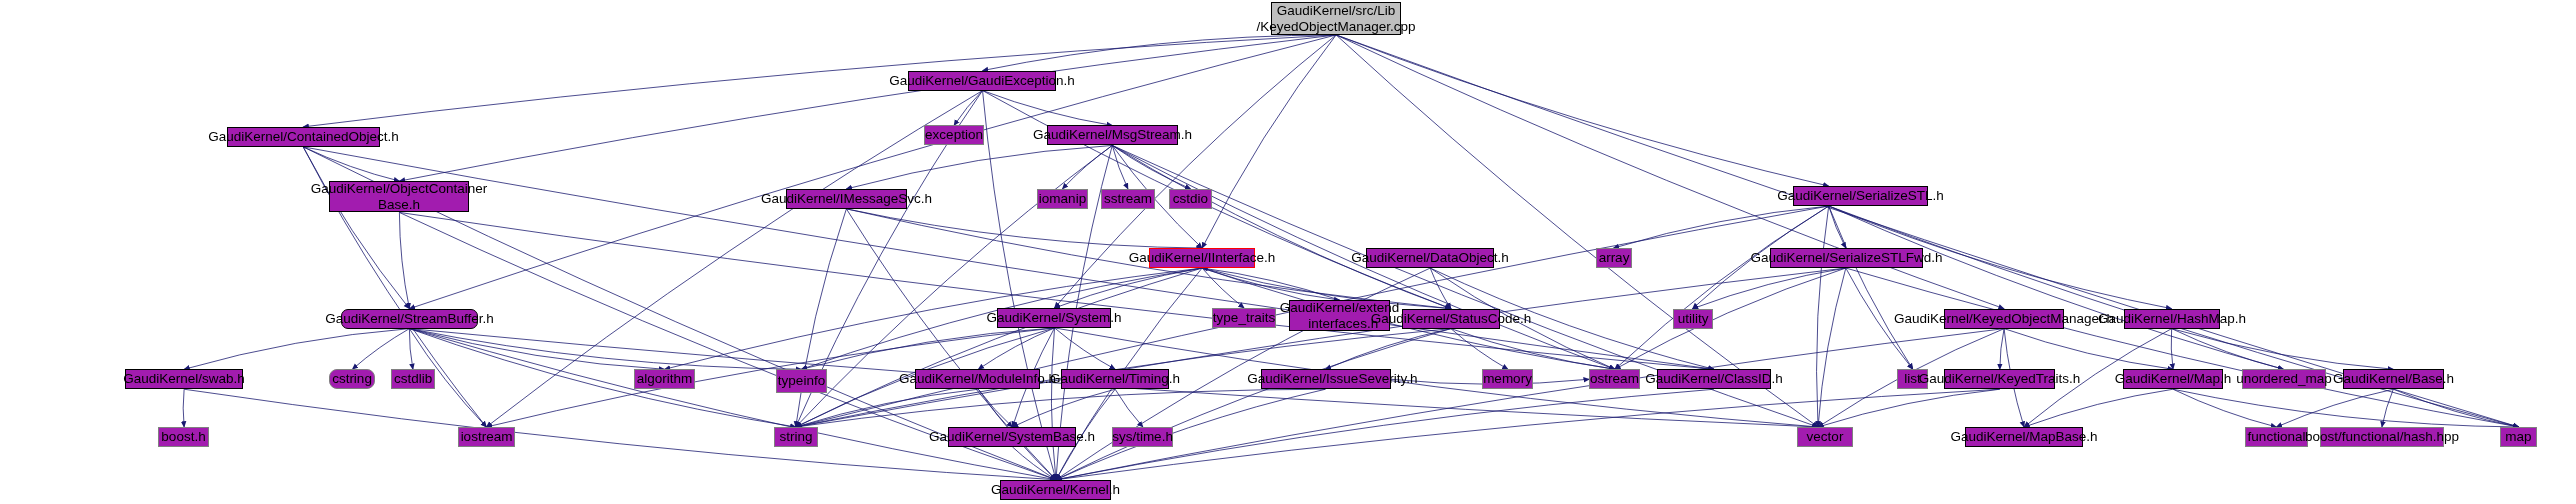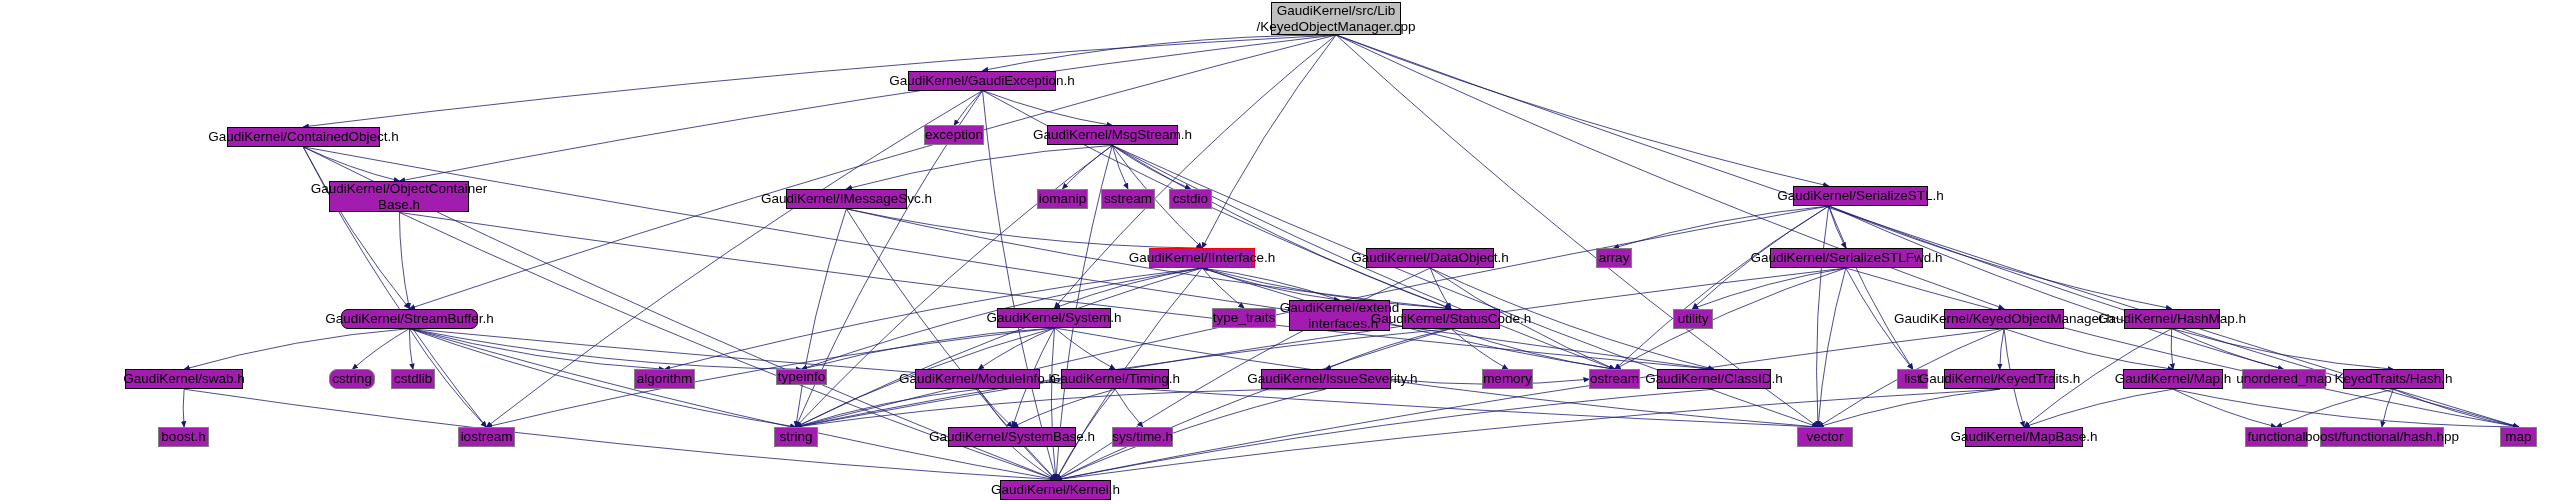--- a/index.html
+++ b/index.html
@@ -171,32 +171,32 @@
       <div class="node hdr" style="left: 1289px; top: 300px; width: 101px; height: 31px;">GaudiKernel/extend
 _interfaces.h</div>
       <div class="node hdr" style="left: 1402px; top: 309px; width: 98px; height: 20px;">GaudiKernel/StatusCode.h</div>
       <div class="node " style="left: 1673px; top: 309px; width: 40px; height: 20px;">utility</div>
       <div class="node hdr" style="left: 1944px; top: 309px; width: 120px; height: 20px;">GaudiKernel/KeyedObjectManager.h</div>
       <div class="node hdr" style="left: 2124px; top: 309px; width: 96px; height: 20px;">GaudiKernel/HashMap.h</div>
       <div class="node hdr" style="left: 125px; top: 369px; width: 118px; height: 20px;">GaudiKernel/swab.h</div>
       <div class="node " style="left: 329px; top: 369px; width: 46px; height: 20px; border-radius: 8px;">cstring</div>
       <div class="node " style="left: 391px; top: 369px; width: 44px; height: 20px;">cstdlib</div>
       <div class="node " style="left: 634px; top: 369px; width: 61px; height: 20px;">algorithm</div>
-      <div class="node " style="left: 776px; top: 369px; width: 51px; height: 16px;">typeinfo</div>
+      <div class="node " style="left: 776px; top: 369px; width: 51px; height: 24px;">typeinfo</div>
       <div class="node hdr" style="left: 915px; top: 369px; width: 125px; height: 20px;">GaudiKernel/ModuleInfo.h</div>
       <div class="node hdr" style="left: 1061px; top: 369px; width: 108px; height: 20px;">GaudiKernel/Timing.h</div>
       <div class="node hdr" style="left: 1261px; top: 369px; width: 130px; height: 20px; padding-left: 17px;">GaudiKernel/IssueSeverity.h</div>
       <div class="node " style="left: 1482px; top: 369px; width: 51px; height: 20px;">memory</div>
       <div class="node " style="left: 1589px; top: 369px; width: 51px; height: 20px;">ostream</div>
       <div class="node hdr" style="left: 1657px; top: 369px; width: 114px; height: 20px;">GaudiKernel/ClassID.h</div>
       <div class="node " style="left: 1897px; top: 369px; width: 31px; height: 20px;">list</div>
       <div class="node hdr" style="left: 1944px; top: 369px; width: 111px; height: 20px;">GaudiKernel/KeyedTraits.h</div>
       <div class="node hdr" style="left: 2123px; top: 369px; width: 100px; height: 20px;">GaudiKernel/Map.h</div>
       <div class="node " style="left: 2242px; top: 369px; width: 84px; height: 20px;">unordered_map</div>
-      <div class="node hdr" style="left: 2343px; top: 369px; width: 101px; height: 20px;">KeyedTraits/Hash.h</div>
+      <div class="node hdr" style="left: 2343px; top: 369px; width: 101px; height: 20px;">GaudiKernel/Base.h</div>
       <div class="node " style="left: 158px; top: 427px; width: 51px; height: 20px;">boost.h</div>
       <div class="node " style="left: 458px; top: 427px; width: 57px; height: 20px;">iostream</div>
       <div class="node " style="left: 774px; top: 427px; width: 44px; height: 20px;">string</div>
       <div class="node hdr" style="left: 948px; top: 427px; width: 128px; height: 20px;">GaudiKernel/SystemBase.h</div>
       <div class="node " style="left: 1112px; top: 427px; width: 61px; height: 20px;">sys/time.h</div>
       <div class="node " style="left: 1797px; top: 427px; width: 56px; height: 20px;">vector</div>
       <div class="node hdr" style="left: 1965px; top: 427px; width: 118px; height: 20px;">GaudiKernel/MapBase.h</div>
       <div class="node " style="left: 2245px; top: 427px; width: 63px; height: 20px;">functional</div>
       <div class="node " style="left: 2320px; top: 427px; width: 124px; height: 20px;">boost/functional/hash.hpp</div>
       <div class="node " style="left: 2500px; top: 427px; width: 37px; height: 20px;">map</div>

